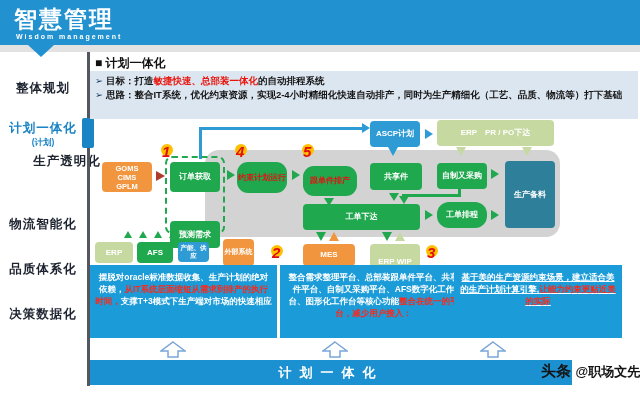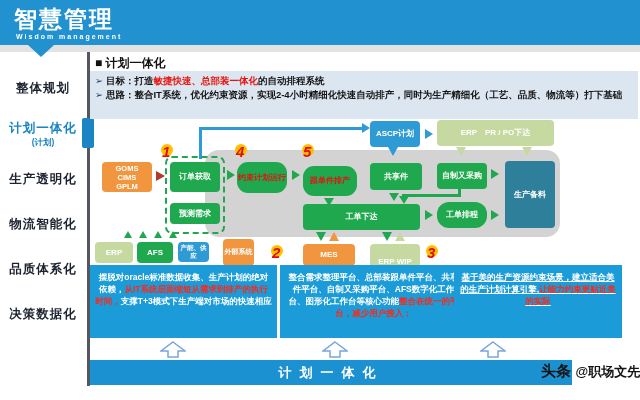--- a/index.html
+++ b/index.html
@@ -63,21 +63,21 @@
     <div class="header-sub">Wisdom management</div>
   </div>
   <div class="gray-strip"></div>
   <div class="notch"></div>
 
   <div class="side-item" style="top:80px;">整体规划</div>
   <div class="side-item active" style="top:120px;">
     <span>计划一体化</span>
     <span class="side-sub">(计划)</span>
   </div>
-  <div class="side-item" style="top:171px;">生产透明化</div>
+  <div class="side-item" style="top:153px;padding-left:24px;">生产透明化</div>
   <div class="side-item" style="top:216px;">物流智能化</div>
   <div class="side-item" style="top:261px;">品质体系化</div>
   <div class="side-item" style="top:306px;">决策数据化</div>
   <div class="divider"></div>
   <div class="active-marker"></div>
 
   <div class="heading">■ 计划一体化</div>
   <div class="bullets">
     <div class="bullet-line">
       <span class="bullet-marker">➢</span>
@@ -128,21 +128,21 @@
     <span>
       <span style="display:block;">GOMS</span>
       <span style="display:block;">CIMS</span>
       <span style="display:block;">GPLM</span>
     </span>
   </div>
   <div class="tri" style="left:156px;top:171px;border-top:5px solid transparent;border-bottom:5px solid transparent;border-left:9px solid #b03a2e;"></div>
 
   <div class="dashed-group"></div>
   <div class="box bg-green" style="left:170px;top:162px;width:50px;height:30px;font-size:8px;">订单获取</div>
-  <div class="box bg-green" style="left:170px;top:203px;width:50px;height:21px;font-size:8px;">预测需求</div>
+  <div class="box bg-green" style="left:170px;top:221px;width:50px;height:27px;font-size:8px;">预测需求</div>
 
   <div class="tri" style="left:227px;top:170px;border-top:5px solid transparent;border-bottom:5px solid transparent;border-left:8px solid #1fa84d;"></div>
   <div class="box bg-green redtxt" style="left:237px;top:162px;width:50px;height:31px;font-size:8px;">约束计划运行</div>
   <div class="tri" style="left:292px;top:170px;border-top:5px solid transparent;border-bottom:5px solid transparent;border-left:8px solid #1fa84d;"></div>
   <div class="box bg-green redtxt" style="left:303px;top:166px;width:54px;height:30px;font-size:8px;">跟单件排产</div>
   <div class="tri" style="left:324px;top:198px;border-left:5px solid transparent;border-right:5px solid transparent;border-top:8px solid #1fa84d;"></div>
 
   <div class="box bg-green" style="left:370px;top:163px;width:52px;height:27px;font-size:8px;">共享件</div>
   <div class="tri" style="left:389px;top:193px;border-left:5px solid transparent;border-right:5px solid transparent;border-top:8px solid #1fa84d;"></div>
 

